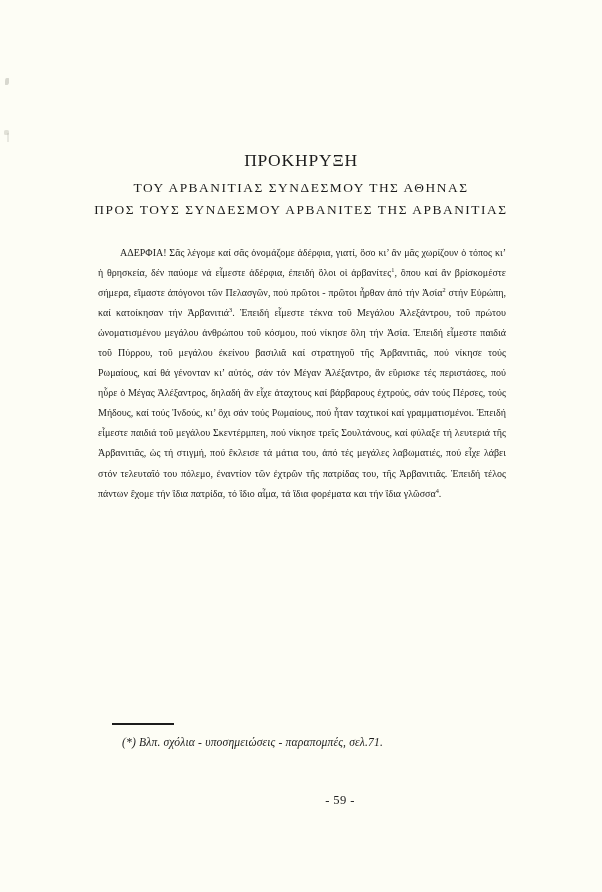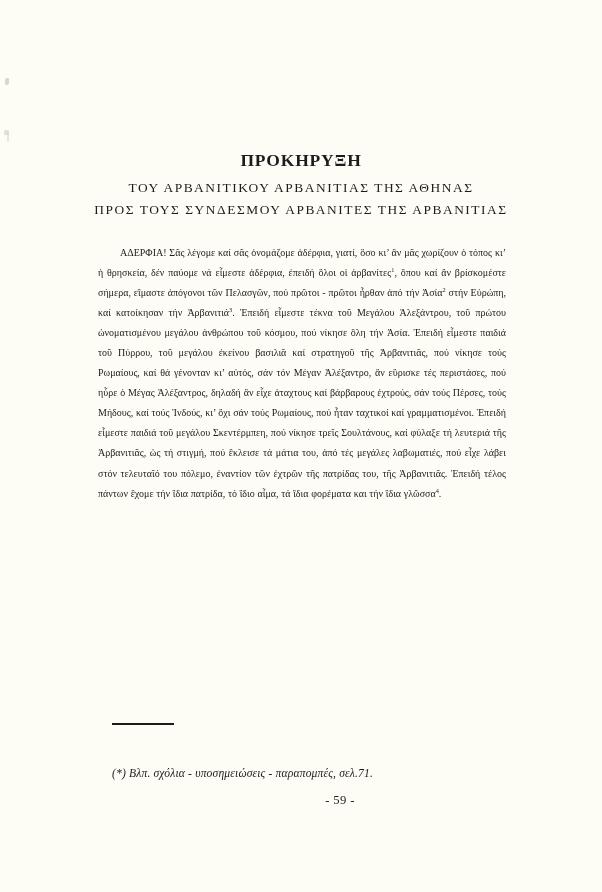--- a/index.html
+++ b/index.html
@@ -37,21 +37,21 @@
   
   .heading {
     position: absolute;
     left: 48px;
     top: 150px;
     width: 506px;
     text-align: center;
   }
   .heading .main-title {
     font-size: 17.5px;
-    font-weight: bold;
+    font-weight: normal;
     letter-spacing: .8px;
     line-height: 20px;
     margin: 0 0 7px 0;
   }
   .heading .sub-title {
     font-size: 13.4px;
     font-weight: normal;
     letter-spacing: 1.55px;
     line-height: 21.5px;
     margin: 0;
@@ -84,28 +84,27 @@
   .footnote-rule {
     position: absolute;
     left: 112px;
     top: 723px;
     width: 62px;
     height: 1.6px;
     background: #1c1c1c;
   }
   .footnote {
     position: absolute;
-    left: 112px;
+    left: 122px;
     top: 735px;
     width: 400px;
     font-size: 11.6px;
     font-style: italic;
     line-height: 15px;
     letter-spacing: .15px;
-    margin-top: 31px;
   }
 
   
   .folio {
     position: absolute;
     left: 0;
     top: 793px;
     width: 602px;
     text-align: center;
     font-size: 12.6px;
@@ -117,21 +116,21 @@
 <body>
 
 <div class="page">
 
   <div class="scan-mark m1"></div>
   <div class="scan-mark m2"></div>
   <div class="scan-mark m3"></div>
 
   <div class="heading">
     <h1 class="main-title">ΠΡΟΚΗΡΥΞΗ</h1>
-    <h2 class="sub-title">ΤΟΥ ΑΡΒΑΝΙΤΙΚΟΥ ΑΡΒΑΝΙΤΙΑΣ ΤΗΣ ΑΘΗΝΑΣ</h2>
+    <h2 class="sub-title">ΤΟΥ ΑΡΒΑΝΙΤΙΑΣ ΣΥΝΔΕΣΜΟΥ ΤΗΣ ΑΘΗΝΑΣ</h2>
     <h2 class="sub-title">ΠΡΟΣ ΤΟΥΣ ΣΥΝΔΕΣΜΟΥ ΑΡΒΑΝΙΤΕΣ ΤΗΣ ΑΡΒΑΝΙΤΙΑΣ</h2>
   </div>
 
   <div class="body-text">
     <p>ΑΔΕΡΦΙΑ! Σᾶς λέγομε καί σᾶς ὀνομάζομε ἀδέρφια, γιατί, ὃσο κι’ ἂν μᾶς χωρίζουν ὁ τόπος κι’ ἡ θρησκεία, δέν παύομε νά εἶμεστε ἀδέρφια, ἐπειδή ὃλοι οἱ ἀρβανίτες<sup>1</sup>, ὃπου καί ἂν βρίσκομέστε σήμερα, εἲμαστε ἀπόγονοι τῶν Πελασγῶν, πού πρῶτοι - πρῶτοι ἦρθαν ἀπό τήν Ἀσία<sup>2</sup> στήν Εὐρώπη, καί κατοίκησαν τήν Ἀρβανιτιά<sup>3</sup>. Ἐπειδή εἶμεστε τέκνα τοῦ Μεγάλου Ἀλεξάντρου, τοῦ πρώτου ὠνοματισμένου μεγάλου ἀνθρώπου τοῦ κόσμου, πού νίκησε ὃλη τήν Ἀσία. Ἐπειδή εἶμεστε παιδιά τοῦ Πύρρου, τοῦ μεγάλου ἐκείνου βασιλιᾶ καί στρατηγοῦ τῆς Ἀρβανιτιᾶς, πού νίκησε τούς Ρωμαίους, καί θά γένονταν κι’ αὐτός, σάν τόν Μέγαν Ἀλέξαντρο, ἂν εὓρισκε τές περιστάσες, πού ηὗρε ὁ Μέγας Ἀλέξαντρος, δηλαδή ἂν εἶχε ἀταχτους καί βάρβαρους ἐχτρούς, σάν τούς Πέρσες, τούς Μήδους, καί τούς Ἰνδούς, κι’ ὂχι σάν τούς Ρωμαίους, πού ἦταν ταχτικοί καί γραμματισμένοι. Ἐπειδή εἶμεστε παιδιά τοῦ μεγάλου Σκεντέρμπεη, πού νίκησε τρεῖς Σουλτάνους, καί φύλαξε τή λευτεριά τῆς Ἀρβανιτιᾶς, ὡς τή στιγμή, πού ἒκλεισε τά μάτια του, ἀπό τές μεγάλες λαβωματιές, πού εἶχε λάβει στόν τελευταῖό του πόλεμο, ἐναντίον τῶν ἐχτρῶν τῆς πατρίδας του, τῆς Ἀρβανιτιᾶς. Ἐπειδή τέλος πάντων ἒχομε τήν ἲδια πατρίδα, τό ἲδιο αἶμα, τά ἲδια φορέματα και τήν ἲδια γλῶσσα<sup>4</sup>.</p>
   </div>
 
   <div class="footnote-rule"></div>
 
   <div class="footnote">(*) Βλπ. σχόλια - υποσημειώσεις - παραπομπές, σελ.71.</div>

